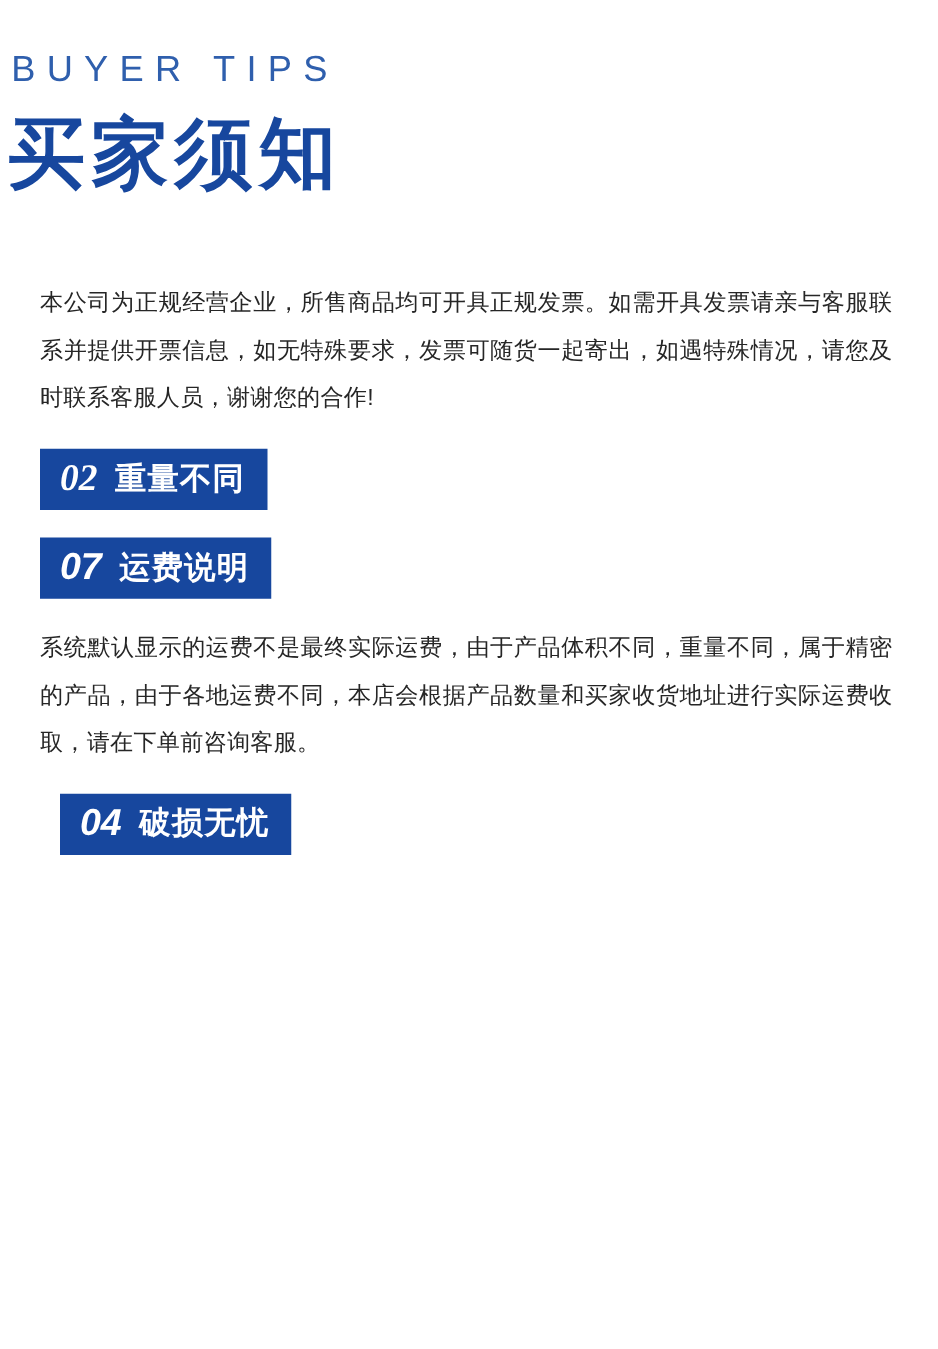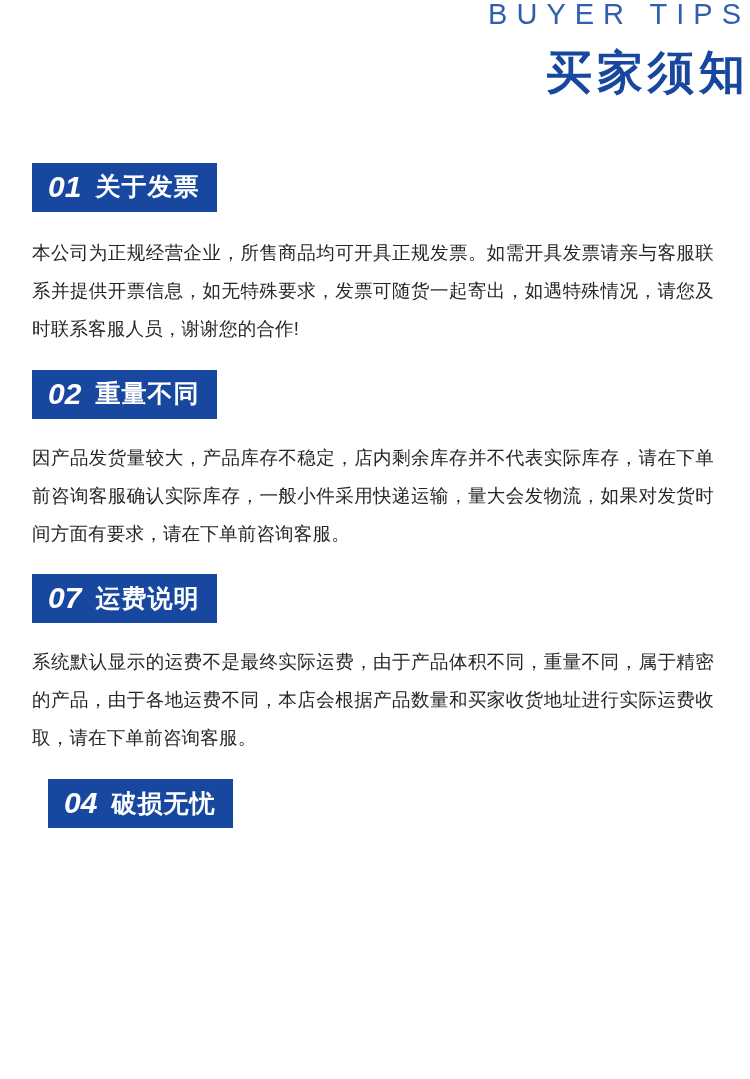--- a/index.html
+++ b/index.html
@@ -16,33 +16,34 @@
   }
   .page {
     width: 750px;
     height: 1079px;
     position: relative;
     box-sizing: border-box;
   }
 
   
   .header {
-    text-align: right;
+    padding-top: 42px;
+    text-align: left;
   }
   .header-eyebrow {
     font-size: 29px;
     letter-spacing: 9px;
     color: #2f5fad;
     font-weight: 400;
     line-height: 1;
     padding-left: 9px;
   }
   .header-title {
     margin-top: 17px;
-    font-size: 46px;
+    font-size: 62px;
     font-weight: 700;
     color: #17479e;
     letter-spacing: 5px;
     line-height: 1.15;
     padding-left: 6px;
   }
 
   
   .sections {
     margin-top: 64px;
@@ -82,50 +83,45 @@
     font-size: 18.5px;
     line-height: 2.05;
     color: #262626;
     letter-spacing: 0.2px;
     text-align: justify;
     padding-right: 4px;
   }
 
   
   .section-01 .body-text { margin-top: 22px; }
-  .section-02 { margin-top: 32px; }
+  .section-02 { margin-top: 32px; font-family: Liberation Serif, serif; }
   .section-03 { margin-top: 30px; }
   .section-04 { margin-top: 32px; margin-left: 16px; }
 </style>
 </head>
 <body>
 
 <div class="page">
 
   <div class="header">
     <div class="header-eyebrow">BUYER TIPS</div>
     <div class="header-title">买家须知</div>
   </div>
 
   <div class="sections">
 
     <div class="section section-01">
-      <div class="badge">
-        <span class="badge-num">01</span>
-        <span class="badge-label">关于发票</span>
-      </div>
       <div class="body-text">本公司为正规经营企业，所售商品均可开具正规发票。如需开具发票请亲与客服联系并提供开票信息，如无特殊要求，发票可随货一起寄出，如遇特殊情况，请您及时联系客服人员，谢谢您的合作!</div>
     </div>
 
     <div class="section section-02">
       <div class="badge">
         <span class="badge-num">02</span>
         <span class="badge-label">重量不同</span>
       </div>
-      <div class="body-text">因产品发货量较大，产品库存不稳定，店内剩余库存并不代表实际库存，请在下单前咨询客服确认实际库存，一般小件采用快递运输，量大会发物流，如果对发货时间方面有要求，请在下单前咨询客服。</div>
     </div>
 
     <div class="section section-03">
       <div class="badge">
         <span class="badge-num">07</span>
         <span class="badge-label">运费说明</span>
       </div>
       <div class="body-text">系统默认显示的运费不是最终实际运费，由于产品体积不同，重量不同，属于精密的产品，由于各地运费不同，本店会根据产品数量和买家收货地址进行实际运费收取，请在下单前咨询客服。</div>
     </div>
 

